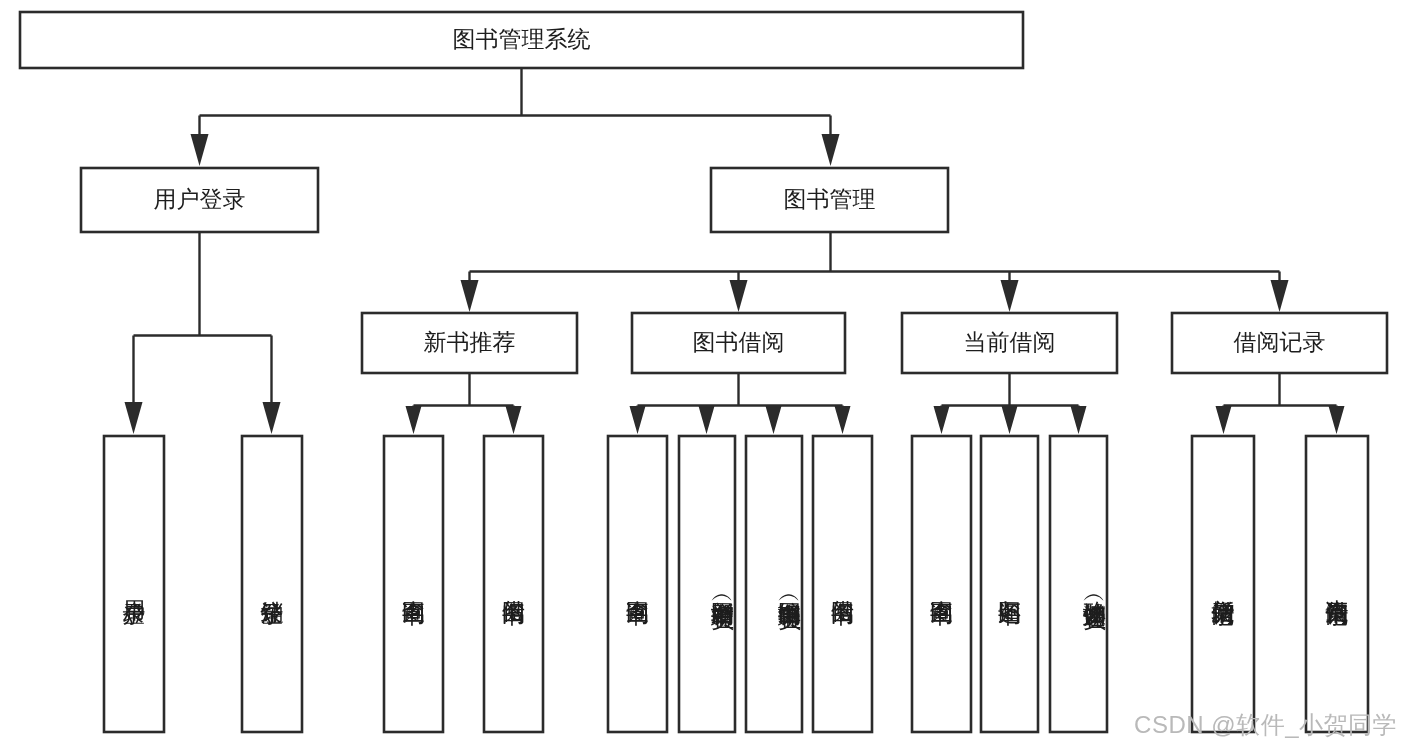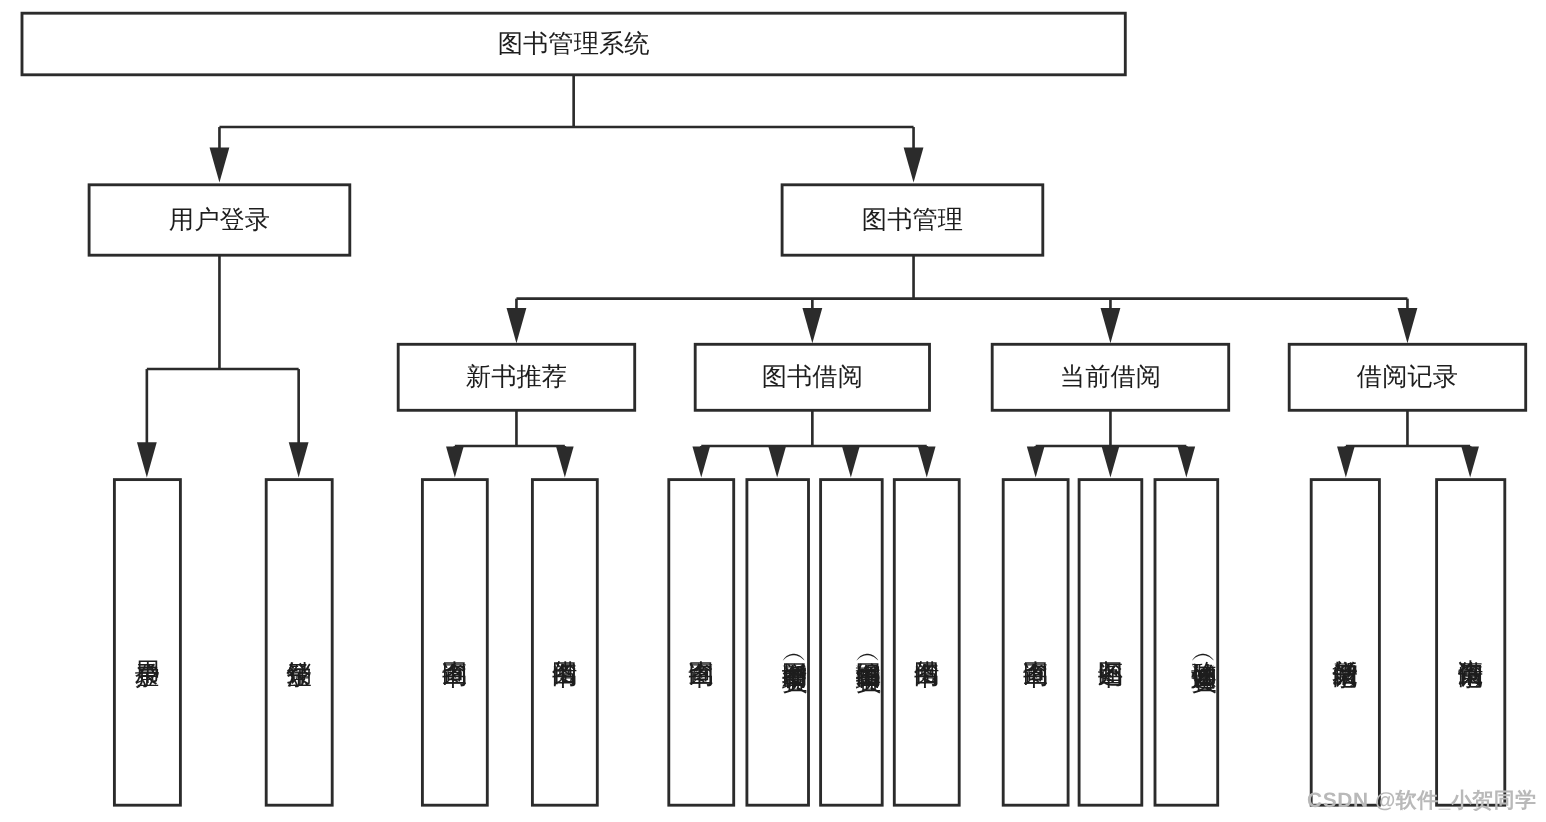--- a/index.html
+++ b/index.html
@@ -60,25 +60,24 @@
     letter-spacing: 1px;
     white-space: nowrap;
     text-align: start;
     pointer-events: none;
   }
   #watermark {
     position: absolute;
     right: 8px;
     bottom: 6px;
     font-family: "Liberation Sans", "DejaVu Sans", sans-serif;
-    font-size: 19px;
+    font-size: 24px;
     color: #b9b9b9;
     letter-spacing: 0.5px;
     user-select: none;
-    font-weight: bold;
   }
 </style>
 </head>
 <body>
 
 <div id="diagram-root">
 
   <svg id="tree-svg" viewBox="0 0 1405 747">
     <defs></defs>
 

